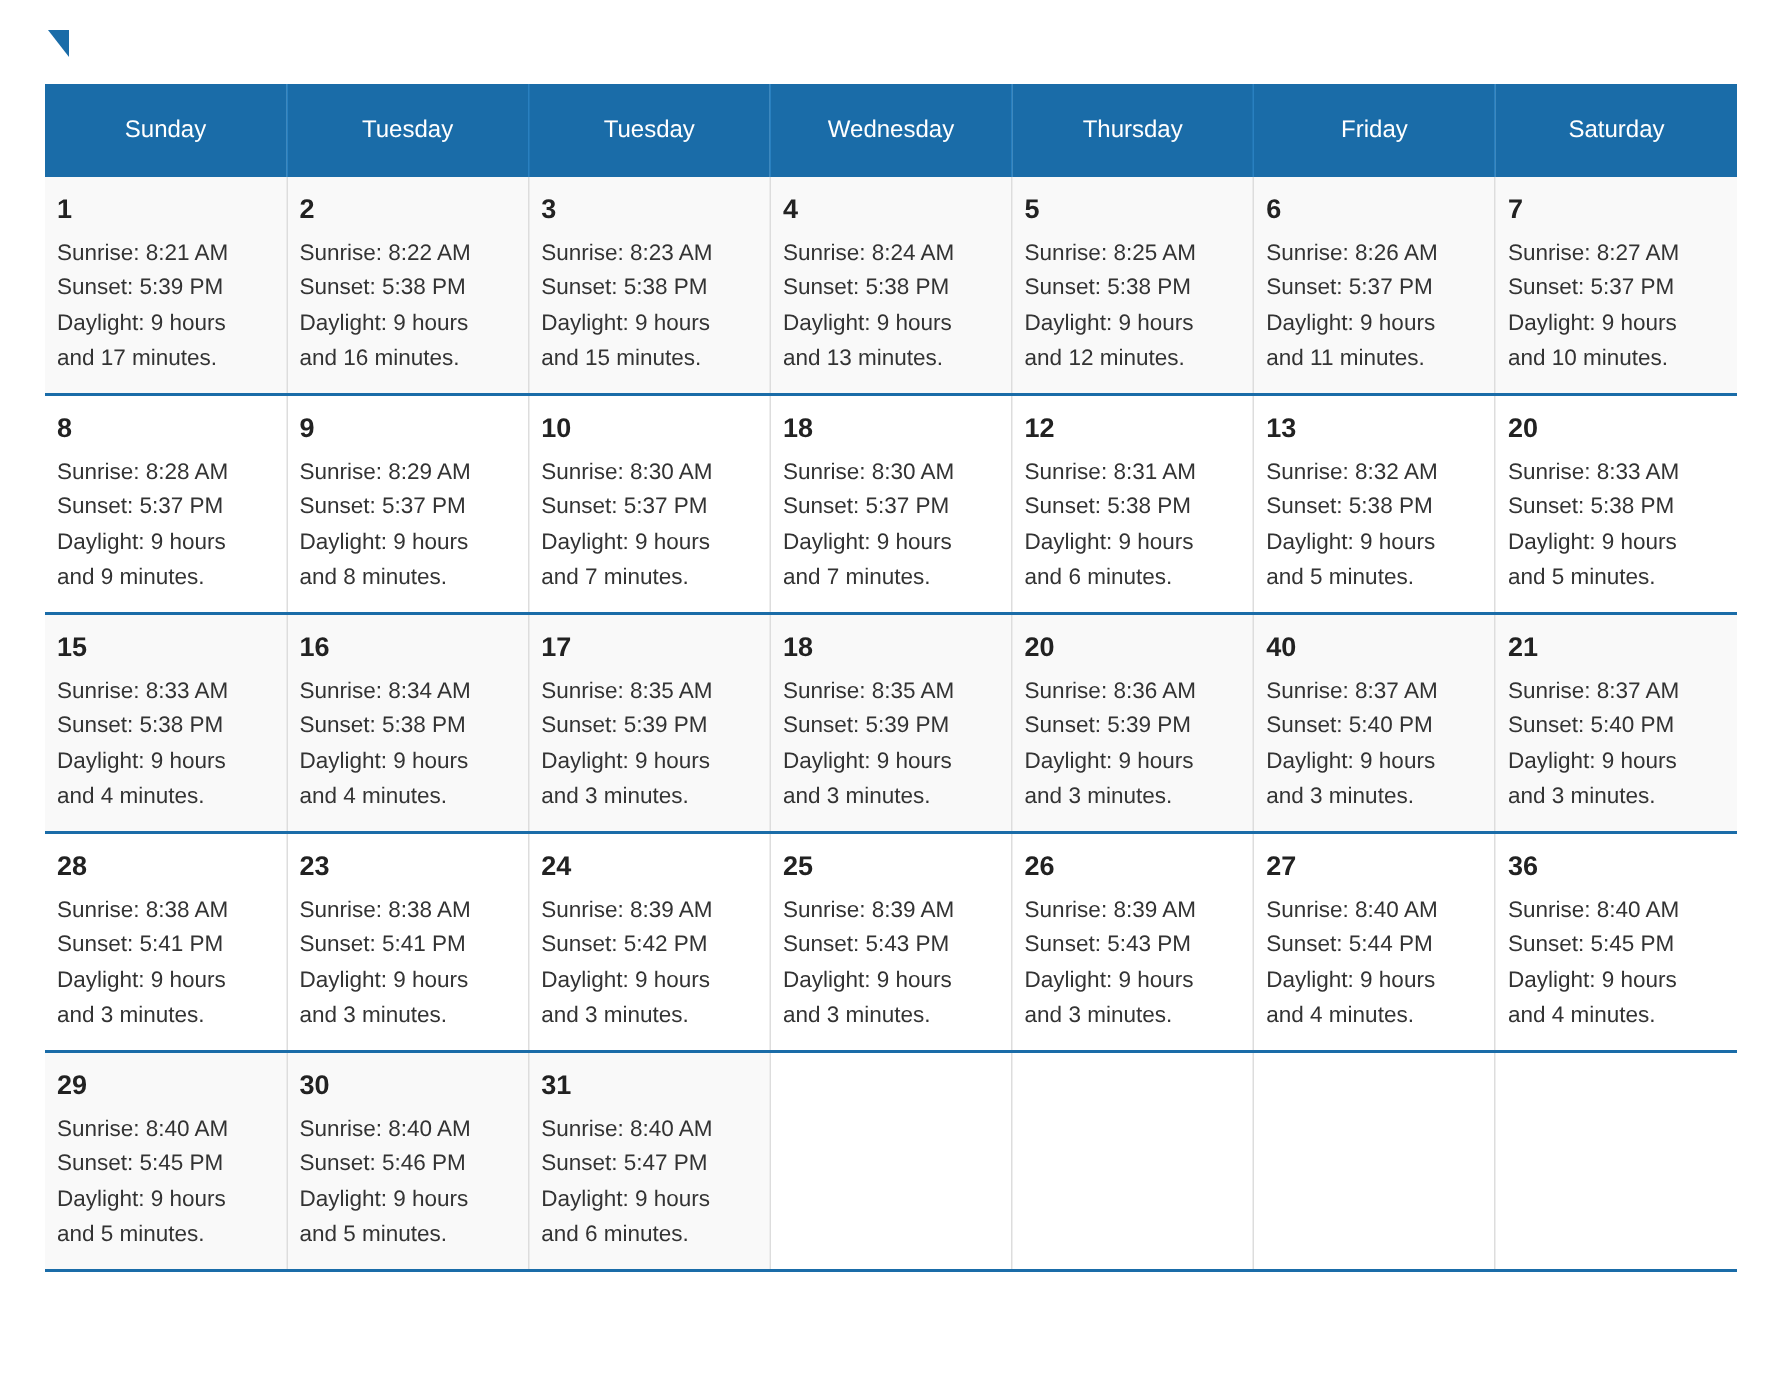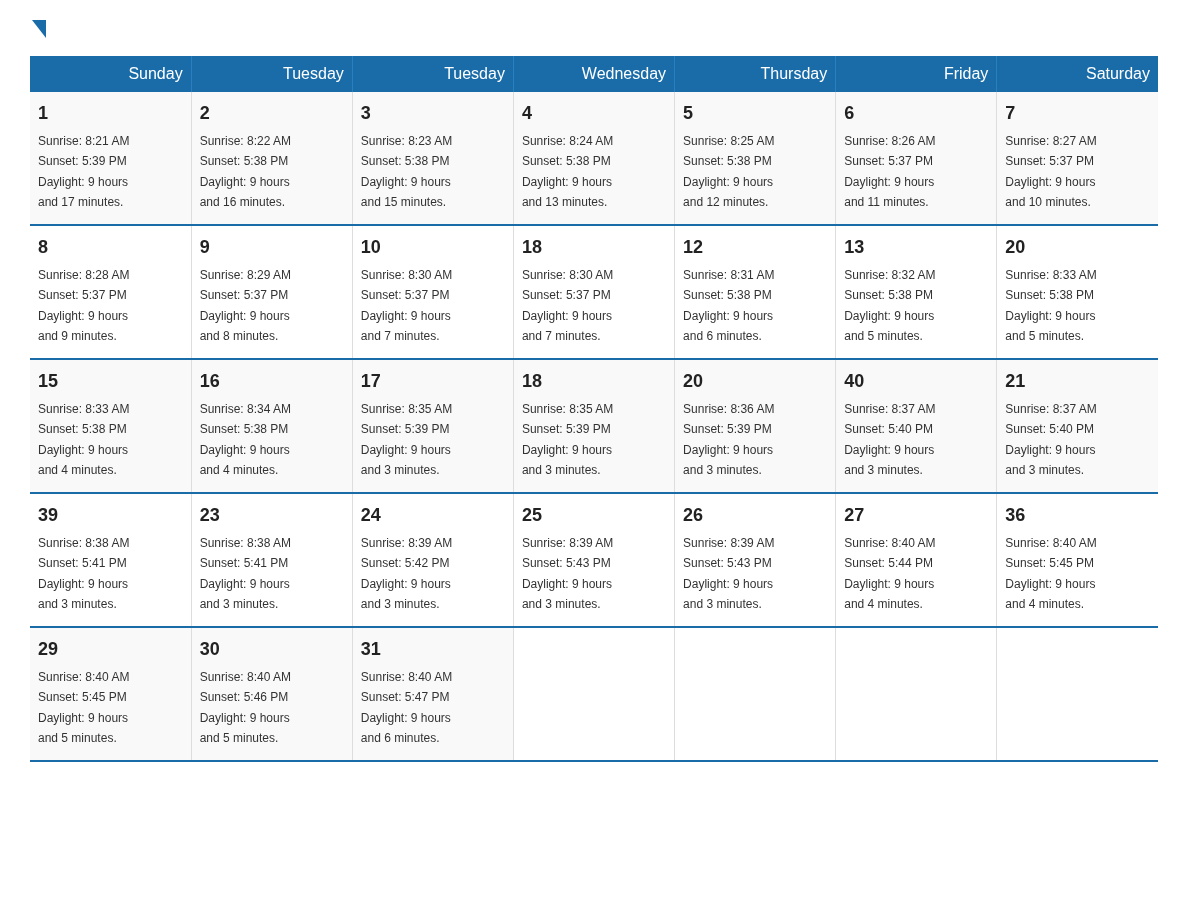--- a/index.html
+++ b/index.html
@@ -63,24 +63,24 @@
     table {
       width: 100%;
       border-collapse: collapse;
       table-layout: fixed;
     }
     thead tr {
       background-color: #1a6ca8;
       color: #fff;
     }
     thead th {
-      padding: 9px 8px;
+      padding: 22px 8px;
       font-size: 16px;
       font-weight: normal;
-      text-align: right;
+      text-align: center;
       border-right: 1px solid #2980c0;
     }
     thead th:last-child { border-right: none; }
     tbody tr {
       border-bottom: 2px solid #1a6ca8;
     }
     tbody td {
       vertical-align: top;
       padding: 8px 8px 12px 8px;
       font-size: 13.5px;
@@ -91,21 +91,21 @@
     }
     tbody td:last-child { border-right: none; }
     .day-num {
       font-size: 18px;
       font-weight: bold;
       color: #222;
       display: block;
       margin-bottom: 4px;
     }
     .day-info {
-      font-size: 12px;
+      font-size: 15px;
       color: #333;
       line-height: 1.55;
     }
     tbody tr:nth-child(odd) td { background: #f9f9f9; }
     tbody tr:nth-child(even) td { background: #fff; }
     .empty-cell { background: #fff !important; }
   </style>
 </head>
 <body>
 
@@ -162,21 +162,21 @@
       <tr>
         <td><span class="day-num">15</span><span class="day-info">Sunrise: 8:33 AM<br>Sunset: 5:38 PM<br>Daylight: 9 hours<br>and 4 minutes.</span></td>
         <td><span class="day-num">16</span><span class="day-info">Sunrise: 8:34 AM<br>Sunset: 5:38 PM<br>Daylight: 9 hours<br>and 4 minutes.</span></td>
         <td><span class="day-num">17</span><span class="day-info">Sunrise: 8:35 AM<br>Sunset: 5:39 PM<br>Daylight: 9 hours<br>and 3 minutes.</span></td>
         <td><span class="day-num">18</span><span class="day-info">Sunrise: 8:35 AM<br>Sunset: 5:39 PM<br>Daylight: 9 hours<br>and 3 minutes.</span></td>
         <td><span class="day-num">20</span><span class="day-info">Sunrise: 8:36 AM<br>Sunset: 5:39 PM<br>Daylight: 9 hours<br>and 3 minutes.</span></td>
         <td><span class="day-num">40</span><span class="day-info">Sunrise: 8:37 AM<br>Sunset: 5:40 PM<br>Daylight: 9 hours<br>and 3 minutes.</span></td>
         <td><span class="day-num">21</span><span class="day-info">Sunrise: 8:37 AM<br>Sunset: 5:40 PM<br>Daylight: 9 hours<br>and 3 minutes.</span></td>
       </tr>
       <tr>
-        <td><span class="day-num">39</span><span class="day-info">Sunrise: 8:38 AM<br>Sunset: 5:41 PM<br>Daylight: 9 hours<br>and 3 minutes.</span></td>
+        <td><span class="day-num">28</span><span class="day-info">Sunrise: 8:38 AM<br>Sunset: 5:41 PM<br>Daylight: 9 hours<br>and 3 minutes.</span></td>
         <td><span class="day-num">23</span><span class="day-info">Sunrise: 8:38 AM<br>Sunset: 5:41 PM<br>Daylight: 9 hours<br>and 3 minutes.</span></td>
         <td><span class="day-num">24</span><span class="day-info">Sunrise: 8:39 AM<br>Sunset: 5:42 PM<br>Daylight: 9 hours<br>and 3 minutes.</span></td>
         <td><span class="day-num">25</span><span class="day-info">Sunrise: 8:39 AM<br>Sunset: 5:43 PM<br>Daylight: 9 hours<br>and 3 minutes.</span></td>
         <td><span class="day-num">26</span><span class="day-info">Sunrise: 8:39 AM<br>Sunset: 5:43 PM<br>Daylight: 9 hours<br>and 3 minutes.</span></td>
         <td><span class="day-num">27</span><span class="day-info">Sunrise: 8:40 AM<br>Sunset: 5:44 PM<br>Daylight: 9 hours<br>and 4 minutes.</span></td>
         <td><span class="day-num">36</span><span class="day-info">Sunrise: 8:40 AM<br>Sunset: 5:45 PM<br>Daylight: 9 hours<br>and 4 minutes.</span></td>
       </tr>
       <tr>
         <td><span class="day-num">29</span><span class="day-info">Sunrise: 8:40 AM<br>Sunset: 5:45 PM<br>Daylight: 9 hours<br>and 5 minutes.</span></td>
         <td><span class="day-num">30</span><span class="day-info">Sunrise: 8:40 AM<br>Sunset: 5:46 PM<br>Daylight: 9 hours<br>and 5 minutes.</span></td>

